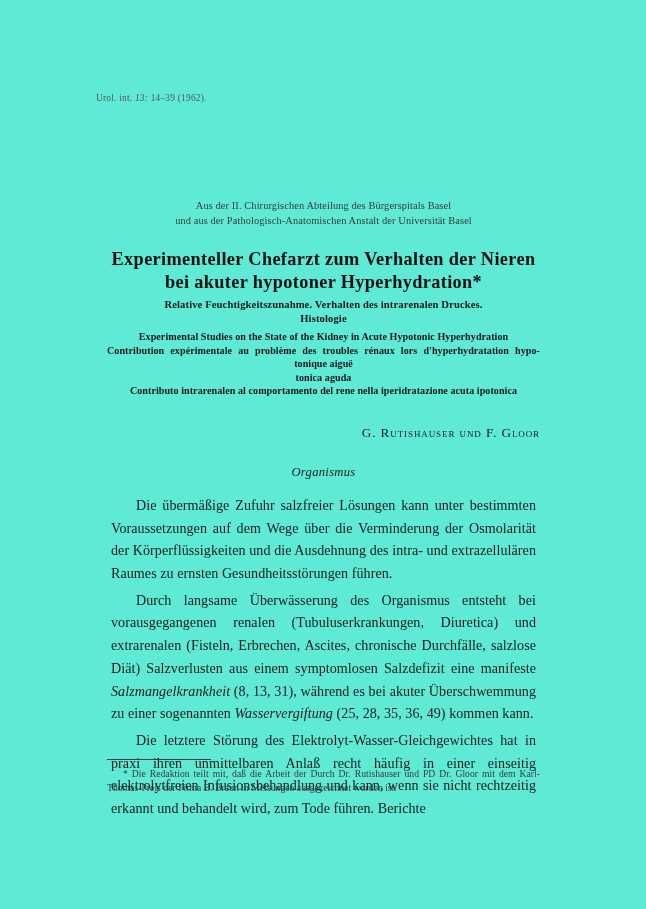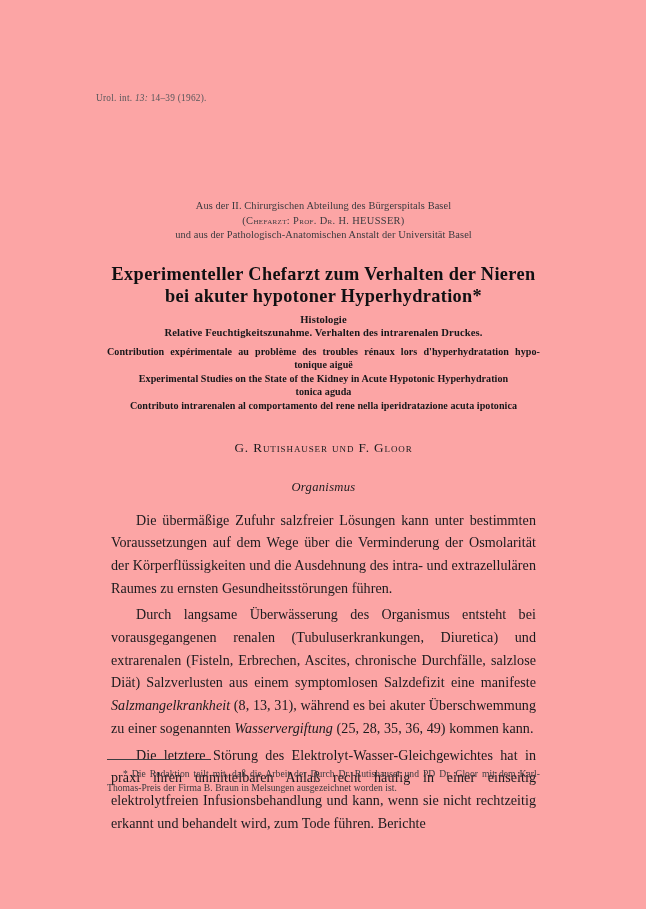--- a/index.html
+++ b/index.html
@@ -15,21 +15,21 @@
     font-family: "Liberation Serif", "DejaVu Serif", serif;
     color: #1d1d1d;
     -webkit-font-smoothing: antialiased;
   }
 
   .page {
     position: absolute;
     left: 0; top: 0;
     width: 646px;
     height: 909px;
-    background: #fca5a5;
+    background: #5eead4;
   }
 
   
   .running-head {
     position: absolute;
     left: 96px;
     top: 93px;
     font-size: 9.3px;
     letter-spacing: 0.25px;
     color: #56565a;
@@ -108,21 +108,21 @@
     text-align: center;
   }
   .title-langs .lang-item.single .l1 {
     text-align: center;
     text-align-last: center;
   }
 
   
   .authors {
     margin-top: 27px;
-    text-align: center;
+    text-align: right;
     font-size: 13.2px;
     font-variant: small-caps;
     letter-spacing: 0.9px;
     color: #1b1b1e;
   }
 
   
   .section-heading {
     margin-top: 24px;
     text-align: center;
@@ -178,42 +178,41 @@
     <span>Urol. int.</span>
     <span class="vol">13:</span>
     <span>14–39</span>
     <span>(1962).</span>
   </div>
 
   <div class="column">
 
     <div class="affiliation">
       <span class="line">Aus der II. Chirurgischen Abteilung des Bürgerspitals Basel</span>
-      <span class="line smallcaps">(Chefarzt: Prof. Dr. H. HEUSSER)</span>
       <span class="line">und aus der Pathologisch-Anatomischen Anstalt der Universität Basel</span>
     </div>
 
     <div class="title-block">
       <div class="title-main">
         <span class="line">Experimenteller Chefarzt zum Verhalten der Nieren</span>
         <span class="line">bei akuter hypotoner Hyperhydration*</span>
       </div>
 
       <div class="title-sub-de">
+        <span class="line">Relative Feuchtigkeitszunahme. Verhalten des intrarenalen Druckes.</span>
         <span class="line">Histologie</span>
-        <span class="line">Relative Feuchtigkeitszunahme. Verhalten des intrarenalen Druckes.</span>
       </div>
 
       <div class="title-langs">
+        <span class="lang-item single">
+          <span class="l1">Experimental Studies on the State of the Kidney in Acute Hypotonic Hyperhydration</span>
+        </span>
         <span class="lang-item">
           <span class="l1">Contribution expérimentale au problème des troubles rénaux lors d'hyperhydratation hypo-</span>
           <span class="l2">tonique aiguë</span>
-        </span>
-        <span class="lang-item single">
-          <span class="l1">Experimental Studies on the State of the Kidney in Acute Hypotonic Hyperhydration</span>
         </span>
         <span class="lang-item">
           <span class="l2">tonica aguda</span>
         </span>
         <span class="lang-item single">
           <span class="l1">Contributo intrarenalen al comportamento del rene nella iperidratazione acuta ipotonica</span>
         </span>
       </div>
     </div>
 

